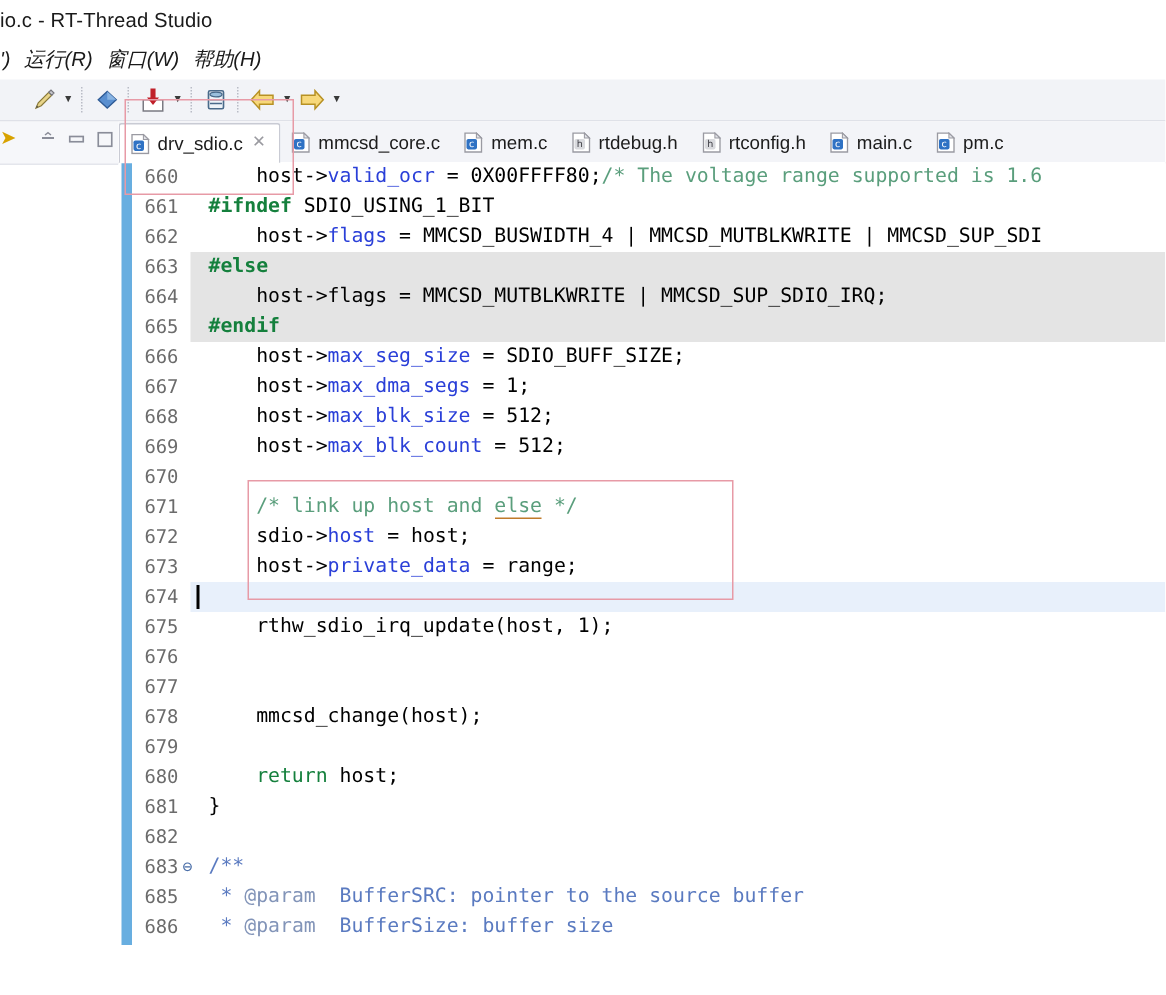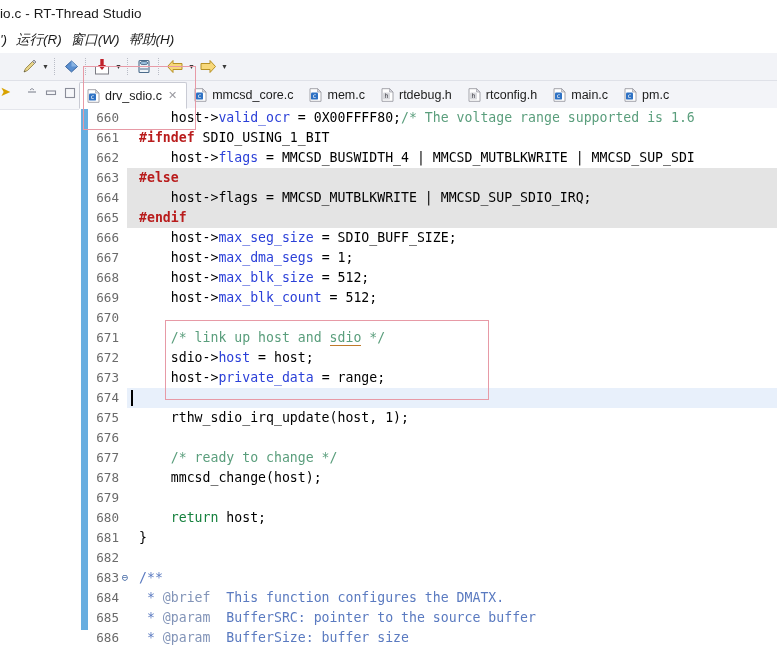--- a/index.html
+++ b/index.html
@@ -227,21 +227,21 @@
     content: "";
     position: absolute;
     left: 48px; top: 0;
     width: 650px; height: 20px;
     background: #e8f0fb;
     z-index: 0;
   }
   .line .ln, .line .code, .line .fold { z-index: 1; }
 
   
-  .t-pre  { color: #b91c1c; font-weight: bold; }
+  .t-pre  { color: #15803d; font-weight: bold; }
   .t-kw   { color: #15803d; font-weight: normal; }
   .t-fld  { color: #2a3fd8; }
   .t-cmt  { color: #5a9e7c; }
   .t-doc  { color: #5a7ac0; }
   .t-doctag { color: #8294b8; }
   .spell  { border-bottom: 1px solid #c07a2a; }
 
   .caret {
     position: absolute;
     left: 52px; top: 2px;
@@ -473,21 +473,21 @@
         <div class="line">
           <span class="ln">669</span>
           <span class="code"><span>    host-&gt;</span><span class="t-fld">max_blk_count</span><span> = 512;</span></span>
         </div>
         <div class="line">
           <span class="ln">670</span>
           <span class="code"></span>
         </div>
         <div class="line">
           <span class="ln">671</span>
-          <span class="code"><span class="t-cmt">    /* link up host and </span><span class="t-cmt spell">sdio</span><span class="t-cmt"> */</span></span>
+          <span class="code"><span class="t-cmt">    /* link up host and </span><span class="t-cmt spell">else</span><span class="t-cmt"> */</span></span>
         </div>
         <div class="line">
           <span class="ln">672</span>
           <span class="code"><span>    sdio-&gt;</span><span class="t-fld">host</span><span> = host;</span></span>
         </div>
         <div class="line">
           <span class="ln">673</span>
           <span class="code"><span>    host-&gt;</span><span class="t-fld">private_data</span><span> = range;</span></span>
         </div>
         <div class="line hl-cursor">
@@ -498,21 +498,20 @@
         <div class="line">
           <span class="ln">675</span>
           <span class="code"><span>    rthw_sdio_irq_update(host, 1);</span></span>
         </div>
         <div class="line">
           <span class="ln">676</span>
           <span class="code"></span>
         </div>
         <div class="line">
           <span class="ln">677</span>
-          <span class="code"><span class="t-cmt">    /* ready to change */</span></span>
         </div>
         <div class="line">
           <span class="ln">678</span>
           <span class="code"><span>    mmcsd_change(host);</span></span>
         </div>
         <div class="line">
           <span class="ln">679</span>
           <span class="code"></span>
         </div>
         <div class="line">
@@ -526,24 +525,20 @@
         <div class="line">
           <span class="ln">682</span>
           <span class="code"></span>
         </div>
         <div class="line">
           <span class="ln">683</span>
           <span class="fold">⊖</span>
           <span class="code"><span class="t-doc">/**</span></span>
         </div>
         <div class="line">
-          <span class="ln">684</span>
-          <span class="code"><span class="t-doc"> * </span><span class="t-doctag">@brief</span><span class="t-doc">  This function configures the DMATX.</span></span>
-        </div>
-        <div class="line">
           <span class="ln">685</span>
           <span class="code"><span class="t-doc"> * </span><span class="t-doctag">@param</span><span class="t-doc">  BufferSRC: pointer to the source buffer</span></span>
         </div>
         <div class="line">
           <span class="ln">686</span>
           <span class="code"><span class="t-doc"> * </span><span class="t-doctag">@param</span><span class="t-doc">  BufferSize: buffer size</span></span>
         </div>
       </div>
   </div>
 

